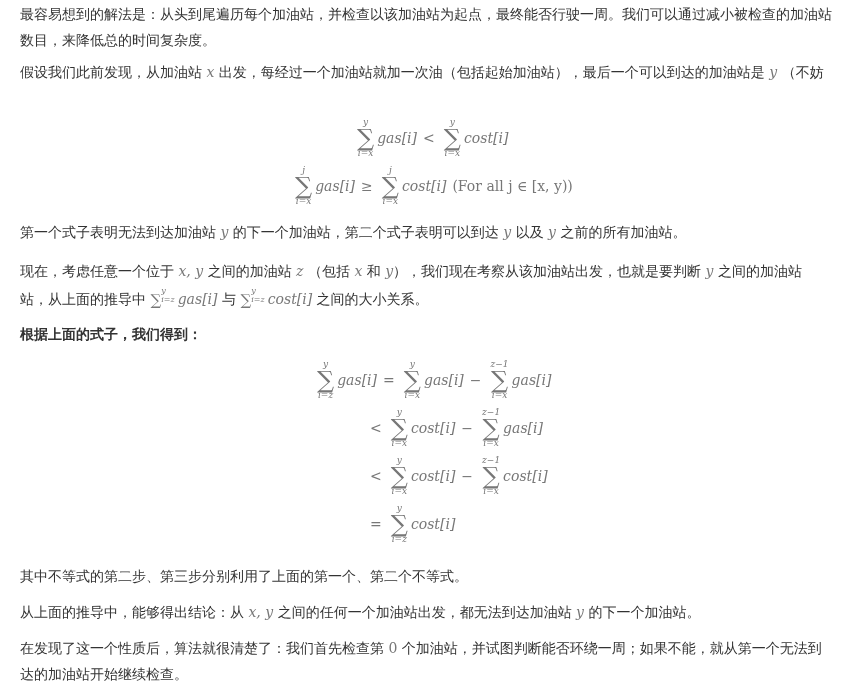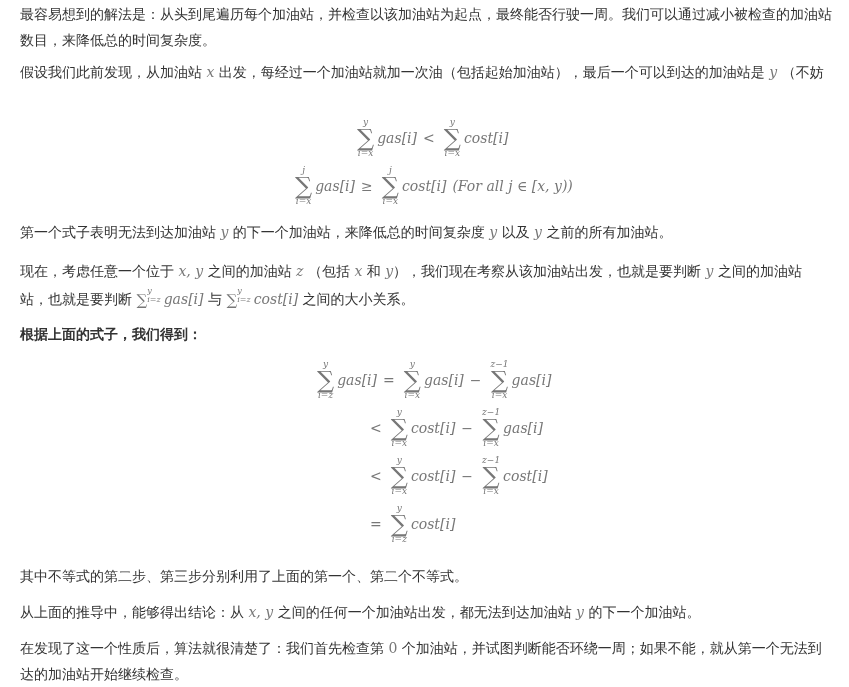--- a/index.html
+++ b/index.html
@@ -57,31 +57,31 @@
         <span class="lo">i=x</span>
       </span>
     <span class="t">gas[i]</span>
     <span class="op">≥</span>
     <span class="sum">
         <span class="up">j</span>
         <span class="sig">∑</span>
         <span class="lo">i=x</span>
       </span>
     <span class="t">cost[i]</span>
-    <span style="margin-left:6px;font-style:italic;">(For all j ∈ [x, y))</span>
+    <span style="margin-left:6px;">(For all j ∈ [x, y))</span>
   </div>
 </div>
 
 <div class="p" style="top:219px;">
-  <div><span>第一个式子表明无法到达加油站</span> <span class="m">y</span> <span>的下一个加油站，来降低总的时间复杂度</span> <span class="m">y</span> <span>以及</span> <span class="m">y</span> <span>之前的所有加油站。</span></div>
+  <div><span>第一个式子表明无法到达加油站</span> <span class="m">y</span> <span>的下一个加油站，第二个式子表明可以到达</span> <span class="m">y</span> <span>以及</span> <span class="m">y</span> <span>之前的所有加油站。</span></div>
 </div>
 
 <div class="p" style="top:257px; line-height:28px;">
   <div><span>现在，考虑任意一个位于</span> <span class="m">x, y</span> <span>之间的加油站</span> <span class="m">z</span> <span>（包括</span> <span class="m">x</span> <span>和</span> <span class="m">y</span><span>），我们现在考察从该加油站出发，也就是要判断</span> <span class="m">y</span> <span>之间的加油站</span></div>
-  <div><span>站，也就是要判断</span>
+  <div><span>站，从上面的推导中</span>
     <span class="isum mr">
         <span class="sg">∑</span>
         <span class="sc m">
           <span>y</span>
           <span>i=z</span>
         </span>
       </span><span class="m">gas[i]</span>
     <span>与</span>
     <span class="isum mr">
         <span class="sg">∑</span>

